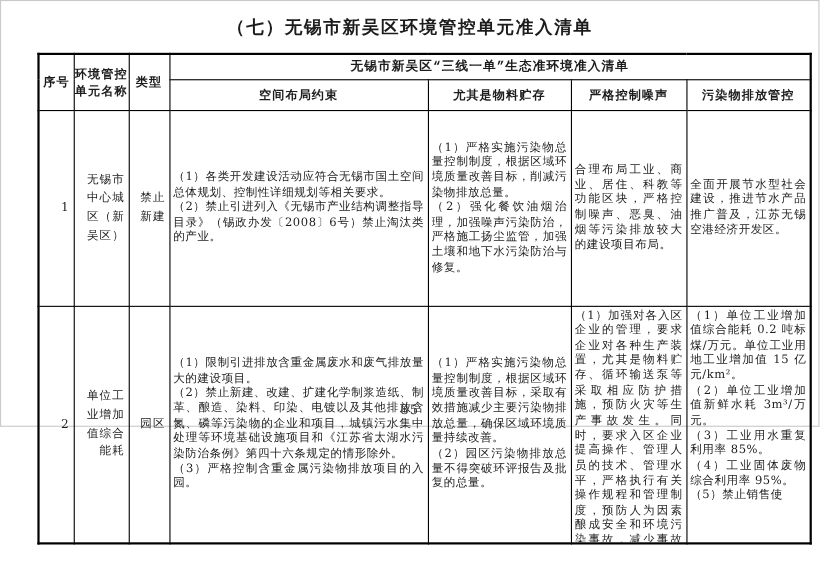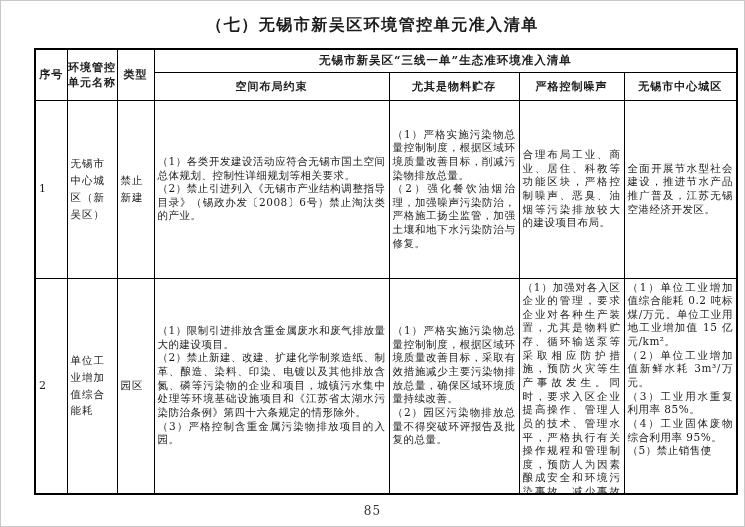--- a/index.html
+++ b/index.html
@@ -2,54 +2,54 @@
 <html><head>
 <meta charset="utf-8">
 <style>
   html,body{margin:0;padding:0;background:#fff;}
   body{
     width:745px;height:527px;overflow:hidden;
     font-family:"DejaVu Serif","Liberation Serif",serif;
     color:#1c1c1c;
   }
   .page{
-    position:relative;width:745px;height:527px;box-sizing:border-box;
+    position:relative;width:745px;height:388px;box-sizing:border-box;
     border:1px solid #c9c9c9;background:#fff;
   }
   .doc-title{
     margin:0;padding-top:14px;height:30px;
     text-align:center;font-size:16px;font-weight:bold;letter-spacing:1.5px;
   }
   table.access-table{
     border-collapse:collapse;table-layout:fixed;
     margin-left:33px;margin-top:3px;width:702px;
     border:2px solid #000;
   }
   .access-table th,.access-table td{
     border:1px solid #000;padding:0;vertical-align:middle;
   }
   .access-table th{
     font-size:11px;font-weight:bold;text-align:center;letter-spacing:1px;
   }
-  th.merged-title{font-size:11.5px;}
+  th.merged-title{font-size:11.5px;font-family:Liberation Mono, monospace;}
   tr.hdr-top{height:23px;}
   tr.hdr-sub{height:28px;}
   .inner{
     display:flex;flex-direction:column;justify-content:center;
     overflow:hidden;box-sizing:border-box;padding:2px 3px;
   }
   .inner.top{justify-content:flex-start;}
   .row1 .inner{height:177px;}
   .row2 .inner{height:214px;}
   .para{
     white-space:pre-line;text-align:justify;
     font-size:10.5px;line-height:1.3;letter-spacing:0.5px;
   }
   .center-txt{
-    text-align:left;font-size:10.5px;line-height:1.6;letter-spacing:1px;
+    text-align:right;font-size:10.5px;line-height:1.6;letter-spacing:1px;
   }
   .idx{font-size:11px;}
   .page-number{
     position:absolute;left:0;right:0;bottom:8px;
     text-align:center;font-size:12px;color:#333;letter-spacing:1px;
   }
 </style>
 </head>
 <body>
 
@@ -71,21 +71,21 @@
       <tr class="hdr-top">
         <th rowspan="2">序号</th>
         <th rowspan="2">环境管控单元名称</th>
         <th rowspan="2">类型</th>
         <th colspan="4" class="merged-title">无锡市新吴区“三线一单”生态准环境准入清单</th>
       </tr>
       <tr class="hdr-sub">
         <th>空间布局约束</th>
         <th>尤其是物料贮存</th>
         <th>严格控制噪声</th>
-        <th>无锡市中心城区</th>
+        <th>污染物排放管控</th>
       </tr>
     </thead>
     <tbody>
       <tr class="row1">
         <td>
           <div class="inner center-txt idx">1</div>
         </td>
         <td>
           <div class="inner center-txt">无锡市中心城区（新吴区）</div>
         </td>

